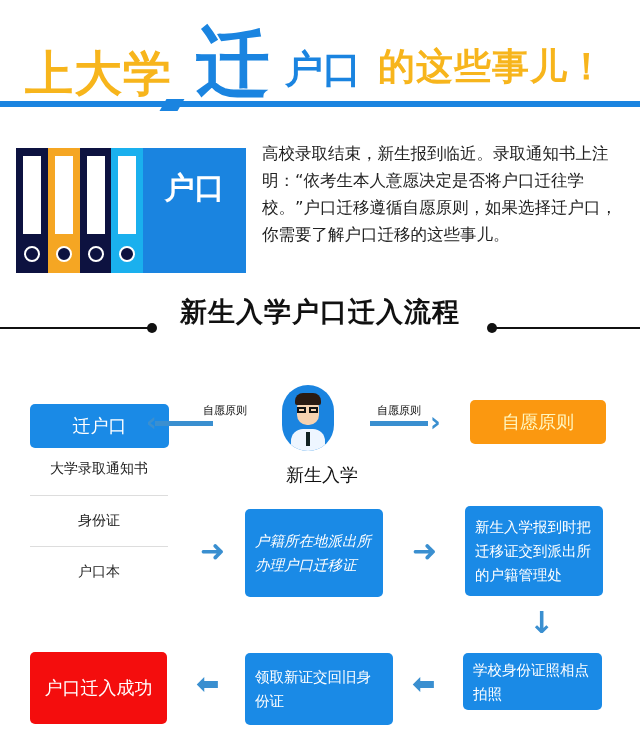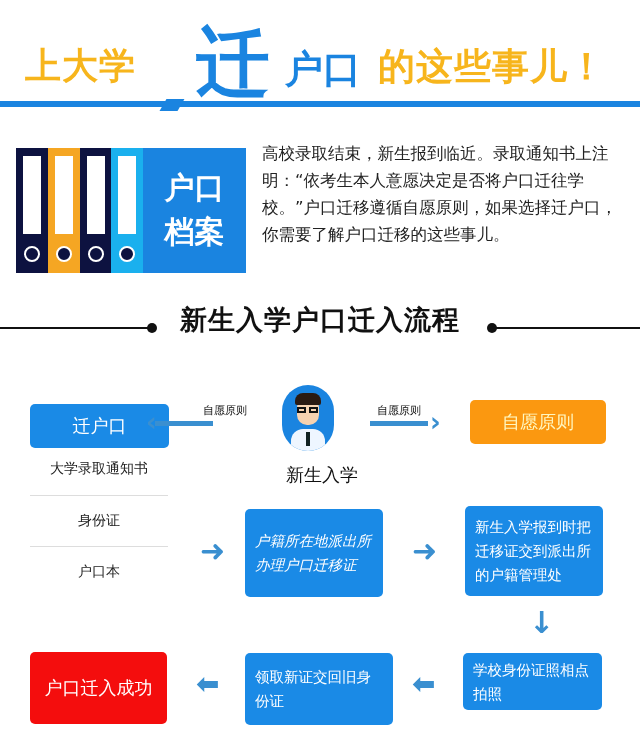--- a/index.html
+++ b/index.html
@@ -1,34 +1,34 @@
 <!DOCTYPE html>
 <html><head>
 <meta charset="utf-8">
 <style>
   * { box-sizing: border-box; margin: 0; padding: 0; }
   body { width: 640px; height: 754px; background: #fff; position: relative; overflow: hidden;
          font-family: "DejaVu Sans", "Liberation Sans", sans-serif; }
   .abs { position: absolute; }
   
-  .hdr-y { color: #f7b51c; font-weight: bold; font-size: 36px; top: 42px; letter-spacing: 1px; }
+  .hdr-y { color: #f7b51c; font-weight: bold; font-size: 48px; top: 42px; letter-spacing: 1px; }
   .hdr-b { color: #1a84e0; font-weight: bold; }
   .hdr-line { left: 0; top: 101px; width: 640px; height: 6px; background: #1a84e0; }
   .hdr-notch { left: 163px; top: 99px; width: 18px; height: 12px; background: #1a84e0; transform: skewX(-30deg); }
   
   .binder { top: 148px; height: 125px; width: 32px; }
   .binder .label { position: absolute; left: 7px; top: 8px; width: 18px; height: 78px; background: #fff; }
   .binder .ring { position: absolute; left: 8px; top: 98px; width: 16px; height: 16px; border-radius: 50%; border: 2px solid #fff; background: #0d1240; }
   .arch-box { left: 143px; top: 148px; width: 103px; height: 125px; background: #1a84e0; color: #fff;
               font-size: 30px; font-weight: bold; text-align: center; line-height: 44px; padding-top: 18px; }
   .intro { left: 262px; top: 140px; width: 370px; font-size: 16.5px; line-height: 27px; color: #222; }
   
   .sec-line { top: 327px; height: 2px; background: #111; }
   .sec-dot { top: 323px; width: 10px; height: 10px; border-radius: 50%; background: #111; }
-  .sec-title { top: 302px; left: 168px; width: 304px; text-align: center; font-size: 27px; font-weight: bold; color: #111; letter-spacing: 1px; }
+  .sec-title { top: 294px; left: 168px; width: 304px; text-align: center; font-size: 27px; font-weight: bold; color: #111; letter-spacing: 1px; }
   
   .box { border-radius: 5px; color: #fff; display: flex; align-items: center; }
   .blue { background: #1a8ae6; }
   .orange { background: #fb9810; color: #fff7c0; }
   .red { background: #f40d0d; }
   .big { justify-content: center; font-size: 18px; }
   .step { font-size: 14.5px; line-height: 24px; padding: 0 10px; }
   .req { left: 30px; width: 138px; text-align: center; font-size: 14px; color: #222; }
   .req-div { left: 30px; width: 138px; height: 1px; background: #ddd; }
   .arrow-h { height: 5px; background: #3a8fd0; }
@@ -57,21 +57,20 @@
   <div class="abs binder" style="left:80px; background:#0d1240;">
       <div class="label"></div>
       <div class="ring"></div>
     </div>
   <div class="abs binder" style="left:111px; background:#1ab0ee;">
       <div class="label"></div>
       <div class="ring"></div>
     </div>
   <div class="abs arch-box">
     <div>户口</div>
-    <div>档案</div>
   </div>
 </div>
 
 <div class="abs intro">高校录取结束，新生报到临近。录取通知书上注明：“依考生本人意愿决定是否将户口迁往学校。”户口迁移遵循自愿原则，如果选择迁户口，你需要了解户口迁移的这些事儿。</div>
 
 <div class="abs sec-line" style="left:0; width:150px;"></div>
 <div class="abs sec-dot" style="left:147px;"></div>
 <div class="abs sec-title">新生入学户口迁入流程</div>
 <div class="abs sec-dot" style="left:487px;"></div>
 <div class="abs sec-line" style="left:490px; width:150px;"></div>

